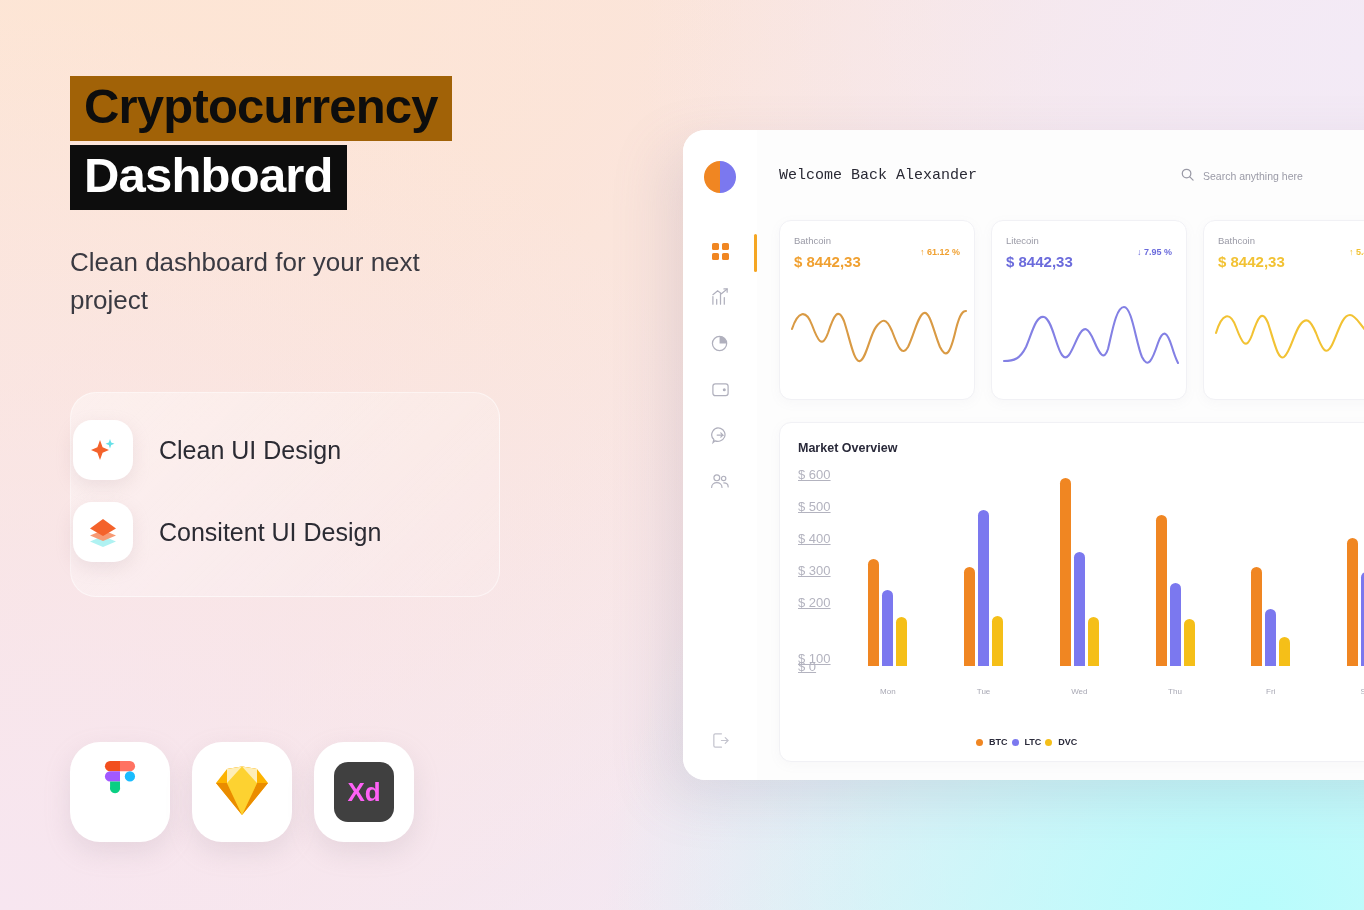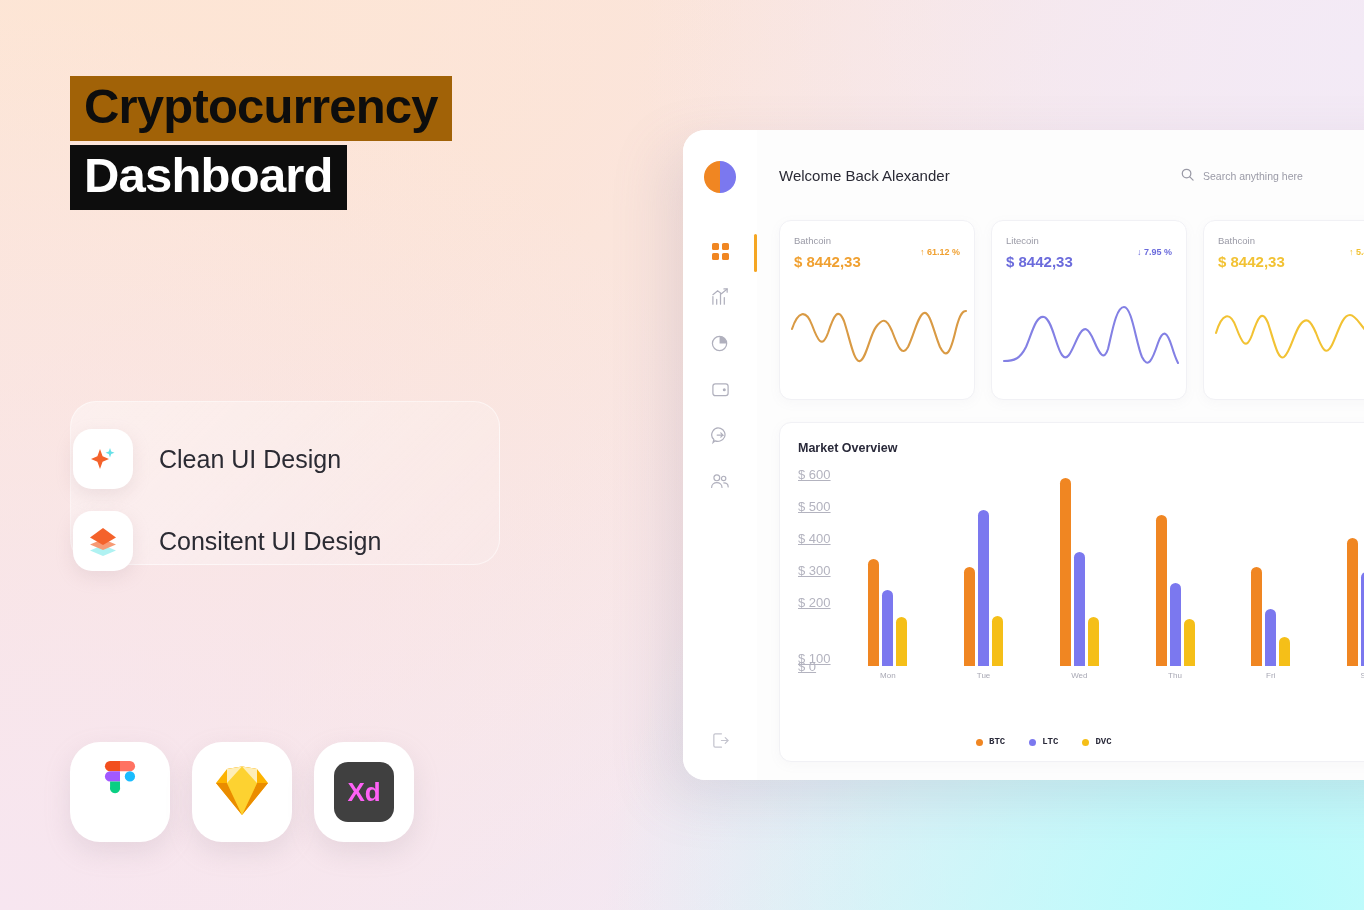--- a/index.html
+++ b/index.html
@@ -16,21 +16,21 @@
   }
 
   
   .promo { position: absolute; left: 70px; top: 76px; width: 520px; }
   .title-line { display: inline-block; padding: 6px 14px 10px 14px; line-height: 1; }
   .title-1 { background: #a16207; color: #0d0d0d; font-size: 49px; font-weight: bold; letter-spacing: -0.8px; }
   .title-2 { background: #0d0d0d; color: #ffffff; font-size: 49px; font-weight: bold; letter-spacing: -0.8px; margin-top: 4px; }
   .subtitle { margin-top: 34px; font-size: 26px; line-height: 1.45; color: #3a3a42; font-weight: 400; max-width: 420px; }
 
   .features {
-    position: absolute; left: 70px; top: 401px; width: 430px; height: 164px;
+    position: absolute; left: 70px; top: 392px; width: 430px; height: 205px;
     border-radius: 26px;
     background: linear-gradient(135deg, rgba(255,255,255,0.42), rgba(255,255,255,0.12));
     border: 1px solid rgba(255,255,255,0.5);
   }
   .feature-row { position: absolute; display: flex; align-items: center; gap: 26px; left: 2px; }
   .feature-row.r1 { top: 27px; }
   .feature-row.r2 { top: 109px; }
   .feat-icon {
     width: 60px; height: 60px; border-radius: 19px; background: #fff;
     box-shadow: 0 6px 18px rgba(180,150,160,0.20);
@@ -61,21 +61,21 @@
   }
   .nav-item.active::after {
     content: ""; position: absolute; right: 0; top: 4px; width: 3px; height: 38px;
     background: #f5a623; border-radius: 2px;
   }
   .nav-logout { position: absolute; bottom: 26px; left: 0; width: 74px; display: flex; justify-content: center; }
 
   .content { flex: 1; background: #fdfdfd; padding: 0; position: relative; overflow: hidden; }
 
   .topbar { height: 90px; display: flex; align-items: center; padding: 0 0 0 22px; }
-  .welcome { font-size: 15px; color: #2a2a35; font-weight: 500; }
+  .welcome { font-size: 15px; color: #2a2a35; font-weight: 500; font-family: Liberation Mono, monospace; }
   .search {
     position: absolute; left: 412px; top: 30px; width: 330px; height: 32px;
     display: flex; align-items: center; gap: 9px; padding: 0 12px;
     border-radius: 6px; background: #fdfdfd;
   }
   .search-ph { font-size: 10.5px; color: #9a9aa6; text-align: right; }
 
   .cards { display: flex; gap: 16px; padding-left: 22px; }
   .card {
     width: 196px; height: 180px; background: #fff; border-radius: 12px;
@@ -92,32 +92,33 @@
     border: 1px solid #f1f1f5; box-shadow: 0 3px 12px rgba(140,130,160,0.05);
     height: 340px; position: relative; padding: 18px 0 0 18px; overflow: hidden;
   }
   .market-title { font-size: 12.5px; font-weight: bold; color: #2a2a3a; }
   .period {
     position: absolute; right: 18px; top: 15px; display: flex; align-items: center; gap: 10px;
     font-size: 9.5px; color: #9a9aa6; padding: 4px 6px; border-radius: 5px;
   }
   .plot { position: absolute; left: 18px; top: 48px; width: 720px; height: 240px; }
   .ylab { position: absolute; font-size: 13px; color: #b3b3bf; text-decoration: underline; }
-  .xlab { position: absolute; font-size: 8px; color: #a8a8b4; text-align: center; width: 40px; }
-  .legend { position: absolute; left: 196px; bottom: 14px; display: flex; gap: 24px; align-items: flex-end; font-family: Liberation Mono, monospace; }
+  .xlab { position: absolute; font-size: 8px; color: #a8a8b4; text-align: center; width: 40px; margin-top: 16px; }
+  .legend { position: absolute; left: 196px; bottom: 14px; display: flex; gap: 4px; align-items: flex-end; }
   .leg { display: flex; align-items: center; gap: 6px; font-size: 9px; color: #2a2a3a; font-weight: 600; }
   .dot { width: 7px; height: 7px; border-radius: 50%; }
   .bar { position: absolute; border-radius: 7px 7px 0 0; }
 </style>
 </head>
 <body>
 
 <div class="promo">
   <div><span class="title-line title-1">Cryptocurrency</span></div>
   <div><span class="title-line title-2">Dashboard</span></div>
+  <div class="subtitle">Clean dashboard for your next project</div>
 </div>
 
 <div class="features">
   <div class="feature-row r1">
     <div class="feat-icon">
       <svg width="34" height="34" viewBox="0 0 34 34">
         <path d="M14 7 L16.6 14.2 L23 17 L16.6 19.8 L14 27 L11.4 19.8 L5 17 L11.4 14.2 Z" fill="#f4622b"></path>
         <path d="M24 6 L25.2 9.4 L28.5 10.7 L25.2 12 L24 15.4 L22.8 12 L19.5 10.7 L22.8 9.4 Z" fill="#66e0e8"></path>
       </svg>
     </div>

